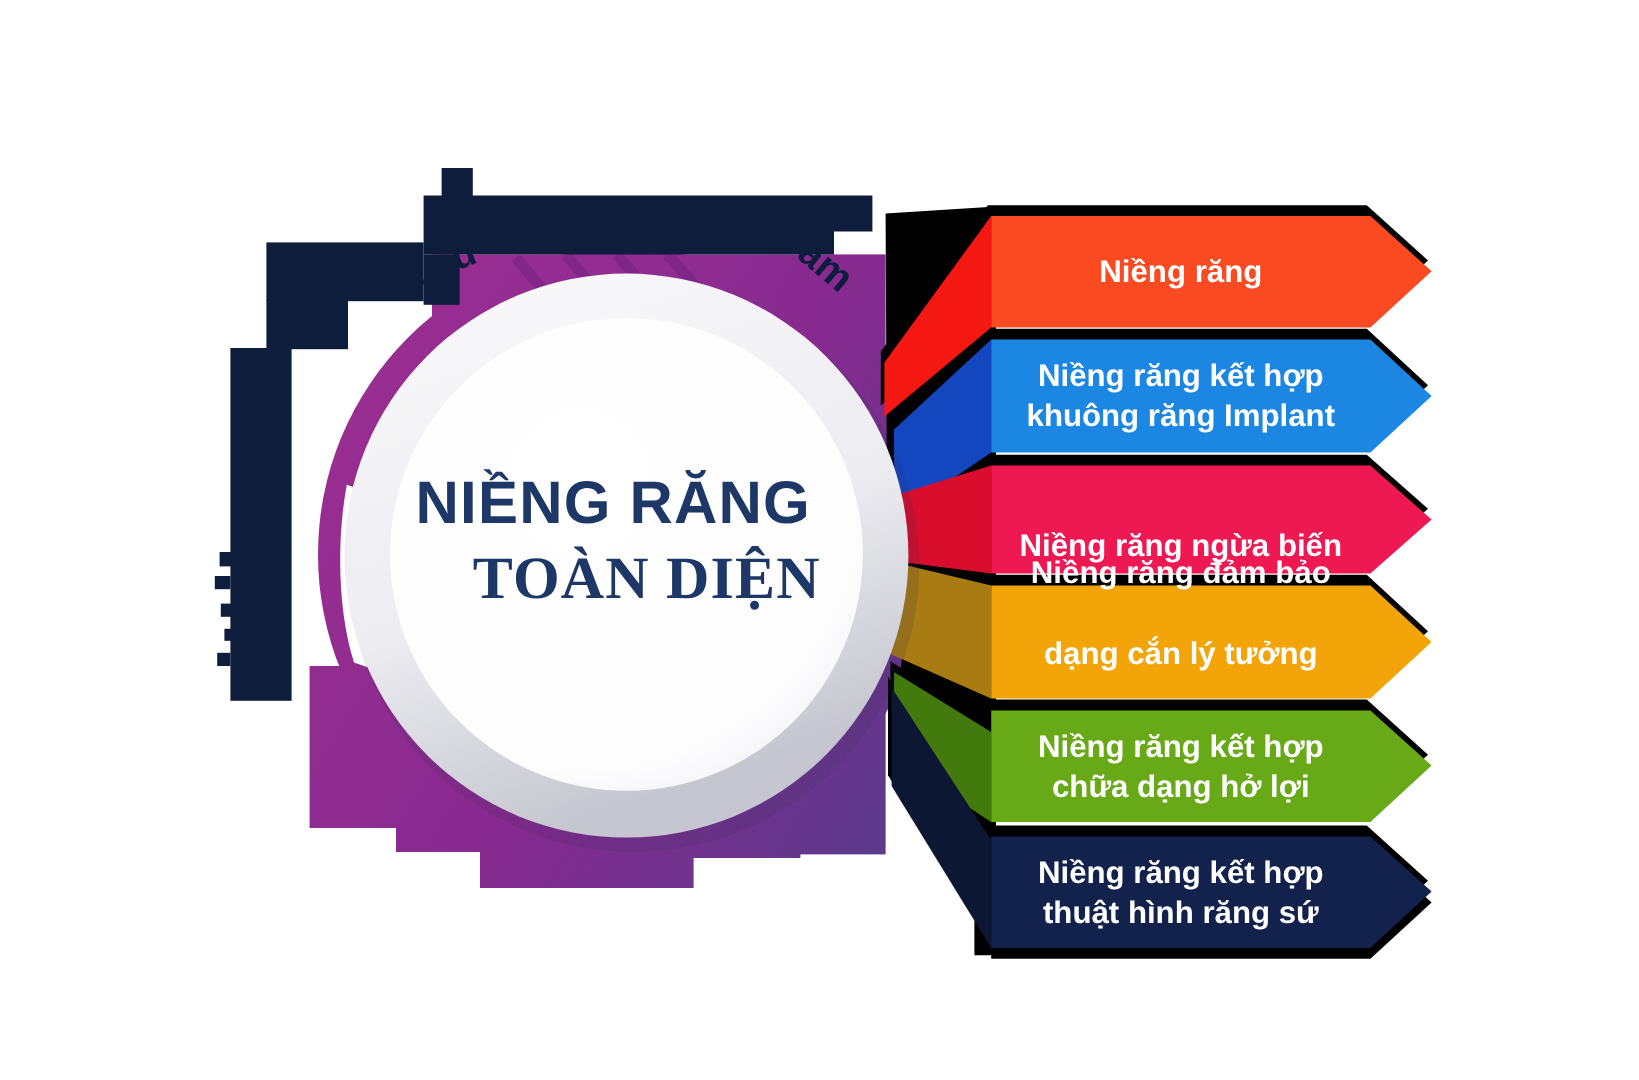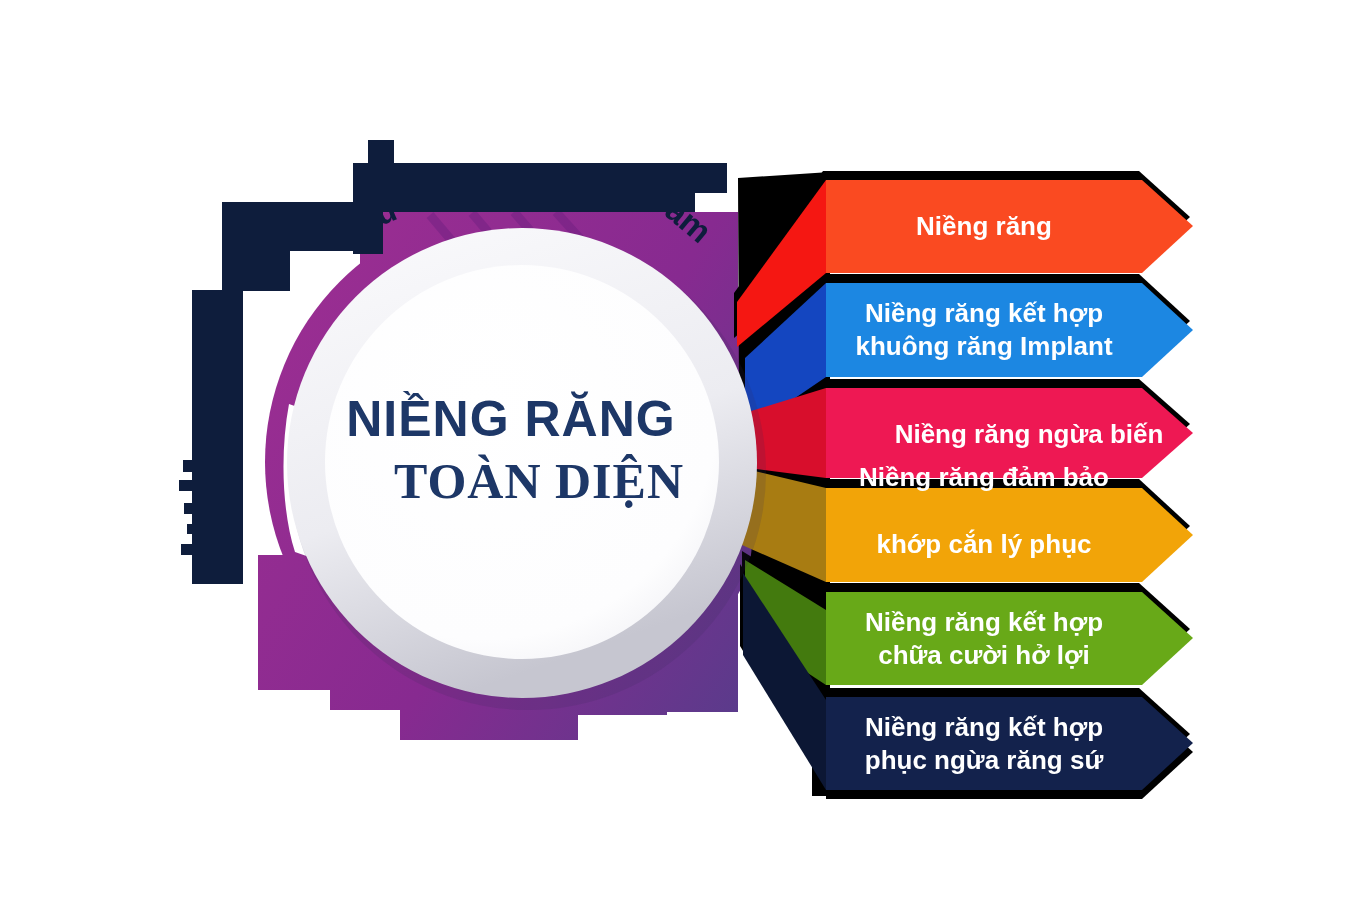--- a/index.html
+++ b/index.html
@@ -7,21 +7,21 @@
          font-family:"Liberation Sans",sans-serif;background:#ffffff;}
   .stage svg{position:absolute;left:0;top:0;}
   .center-title{position:absolute;left:281px;top:388px;width:460px;
         text-align:center;color:#1d3767;font-weight:bold;
         font-size:50px;line-height:62px;letter-spacing:1px;}
   .center-title .l2{margin-left:56px;font-family:Liberation Serif, serif;}
   .banner-label{position:absolute;left:826px;width:316px;height:93px;
         display:flex;flex-direction:column;align-items:center;justify-content:center;
         color:#ffffff;font-weight:bold;font-size:26px;line-height:33px;
         text-align:center;white-space:nowrap;}
-  .bl1{top:180px;} .bl2{top:283px;} .bl3{top:388px;margin-left:45px;}
+  .bl1{top:180px;} .bl2{top:283px;} .bl3{top:408px;}
   .bl4{top:464px;gap:34px;} .bl5{top:592px;} .bl6{top:697px;}
   .frag-text{font-family:"Liberation Sans",sans-serif;font-weight:bold;}
 </style>
 </head>
 <body>
 
 <div class="stage">
 
 <svg width="1366" height="900" viewBox="0 0 1366 900">
   <defs>
@@ -139,24 +139,24 @@
   </div>
   <div class="banner-label bl2">
     <div>Niềng răng kết hợp</div>
     <div>khuông răng Implant</div>
   </div>
   <div class="banner-label bl3">
     <div>Niềng răng ngừa biến</div>
   </div>
   <div class="banner-label bl4">
     <div>Niềng răng đảm bảo</div>
-    <div>khớp cắn lý phục</div>
+    <div>dạng cắn lý tưởng</div>
   </div>
   <div class="banner-label bl5">
     <div>Niềng răng kết hợp</div>
-    <div>chữa cười hở lợi</div>
+    <div>chữa dạng hở lợi</div>
   </div>
   <div class="banner-label bl6">
     <div>Niềng răng kết hợp</div>
-    <div>phục ngừa răng sứ</div>
+    <div>thuật hình răng sứ</div>
   </div>
 
 </div>
 
 </body></html>

